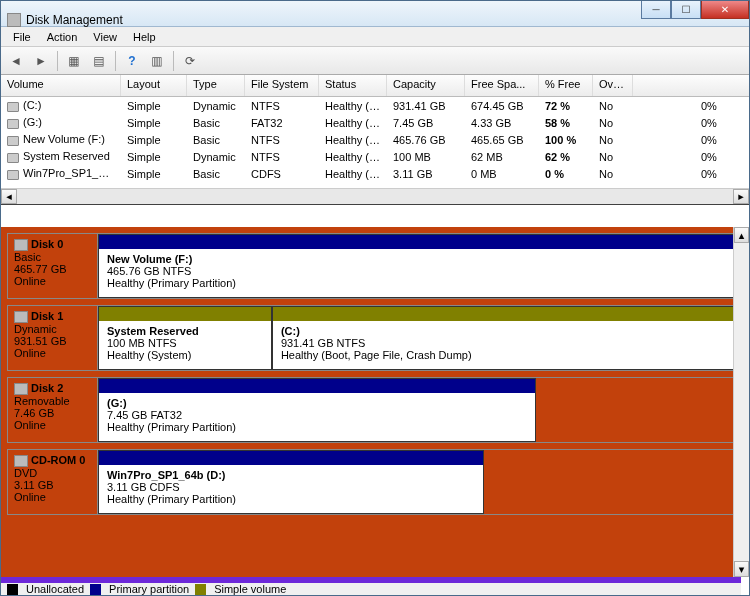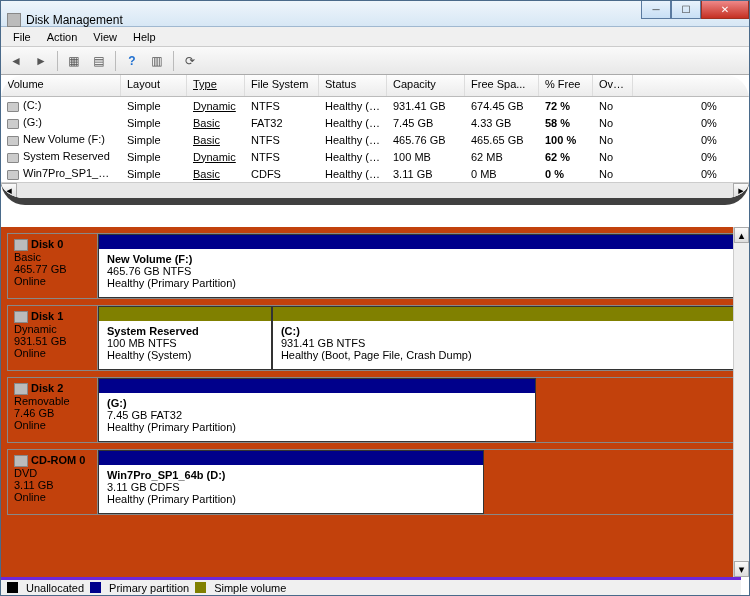--- a/index.html
+++ b/index.html
@@ -15,27 +15,27 @@
 
 .menubar { height: 20px; background: #f0f0f0; display: flex; align-items: center; padding: 0 4px; border-bottom: 1px solid #ccc; }
 .menubar span { padding: 2px 8px; cursor: default; }
 
 
 .toolbar { height: 28px; background: linear-gradient(#fafafa,#e8e8e8); border-bottom: 1px solid #aaa; display:flex; align-items:center; padding:0 4px; gap:3px; }
 .tool-btn { width:22px; height:22px; border:1px solid transparent; display:flex; align-items:center; justify-content:center; color:#555; font-size:12px; }
 .tool-sep { width:1px; height:20px; background:#bbb; margin:0 2px; }
 
 
-.vt-wrap { position: relative; height: 130px; border-bottom: 7px solid #404040; overflow: hidden; border-radius: 24px; }
+.vt-wrap { position: relative; height: 130px; border-bottom: 1px solid #404040; overflow: hidden; }
 .vt-head { display:flex; height:22px; background:linear-gradient(#fdfdfd,#ececec); border-bottom:1px solid #bbb; }
 .vt-head > div, .vt-row > div { border-right:1px solid #ddd; padding:3px 6px; overflow:hidden; white-space:nowrap; text-overflow:ellipsis; }
 .vt-head > div { font-weight: normal; color:#000; }
 .vt-row { display:flex; height:17px; align-items:center; }
 .vt-row > div { border-right: none; padding: 1px 6px; }
-.c0{width:120px;} .c1{width:66px;} .c2{width:58px;text-decoration:underline;} .c3{width:74px;} .c4{width:68px;} .c5{width:78px;} .c6{width:74px;} .c7{width:54px;font-weight:bold;} .c8{width:102px;} .c9{width:40px;}
+.c0{width:120px;} .c1{width:66px;} .c2{width:58px;} .c3{width:74px;} .c4{width:68px;} .c5{width:78px;} .c6{width:74px;} .c7{width:54px;font-weight:bold;} .c8{width:102px;} .c9{width:40px;}
 .vol-icon { display:inline-block; width:12px; height:10px; background:#ccc; border:1px solid #888; border-radius:1px; margin-right:4px; vertical-align:middle; }
 .hscroll { position:absolute; bottom:0; left:0; right:0; height:16px; background:#efefef; border-top:1px solid #ccc; display:flex; }
 .hscroll .arr{width:16px; height:15px; background:linear-gradient(#fafafa,#ddd); border:1px solid #aaa; display:flex;align-items:center;justify-content:center;}
 .hscroll .track{flex:1; background:#e8e8e8; position:relative;}
 
 
 .diskpane { position:absolute; top:226px; bottom:18px; left:0; right:0; overflow:hidden; background:#c2410c; }
 .disk-row { display:flex; border:1px solid #888; margin:0 6px 6px 6px; }
 .disk-row:first-child{ margin-top:6px; }
 .disk-info { width:90px; padding:4px 6px; border-right:1px solid #888; }
@@ -45,21 +45,21 @@
 .part { margin:0; position:relative; border:1px solid #333; }
 .part-top { height:14px; }
 .part-body { padding:4px 8px 8px 8px; background:#fff; }
 .part-body b { font-weight:bold; }
 .blue-top{ background:#00008b; }
 .olive-top{ background:#808000; }
 .vscroll { position:absolute; right:0; top:226px; bottom:18px; width:16px; background:#efefef; border-left:1px solid #ccc; }
 .vscroll .arr{height:16px; background:linear-gradient(#fafafa,#ddd); border:1px solid #aaa; display:flex;align-items:center;justify-content:center;}
 
 
-.legend { position:absolute; bottom:0; left:0; right:8px; height:18px; background:#f0f0f0; border-top:3px solid #6d28d9; display:flex; align-items:center; padding:0 6px; gap:6px; }
+.legend { position:absolute; bottom:0; left:0; right:8px; height:18px; background:#f0f0f0; border-top:6px solid #6d28d9; display:flex; align-items:center; padding:0 6px; gap:6px; }
 .leg-sw { width:11px; height:11px; display:inline-block; margin-right:2px; vertical-align:middle; }
 </style>
 </head>
 <body>
 
 <div class="titlebar">
   <span style="display:inline-block;width:14px;height:14px;background:#bbb;border:1px solid #888;margin-right:5px;"></span>
   <span class="title-text">Disk Management</span>
   <div class="win-controls">
     <div class="win-btn">─</div>

